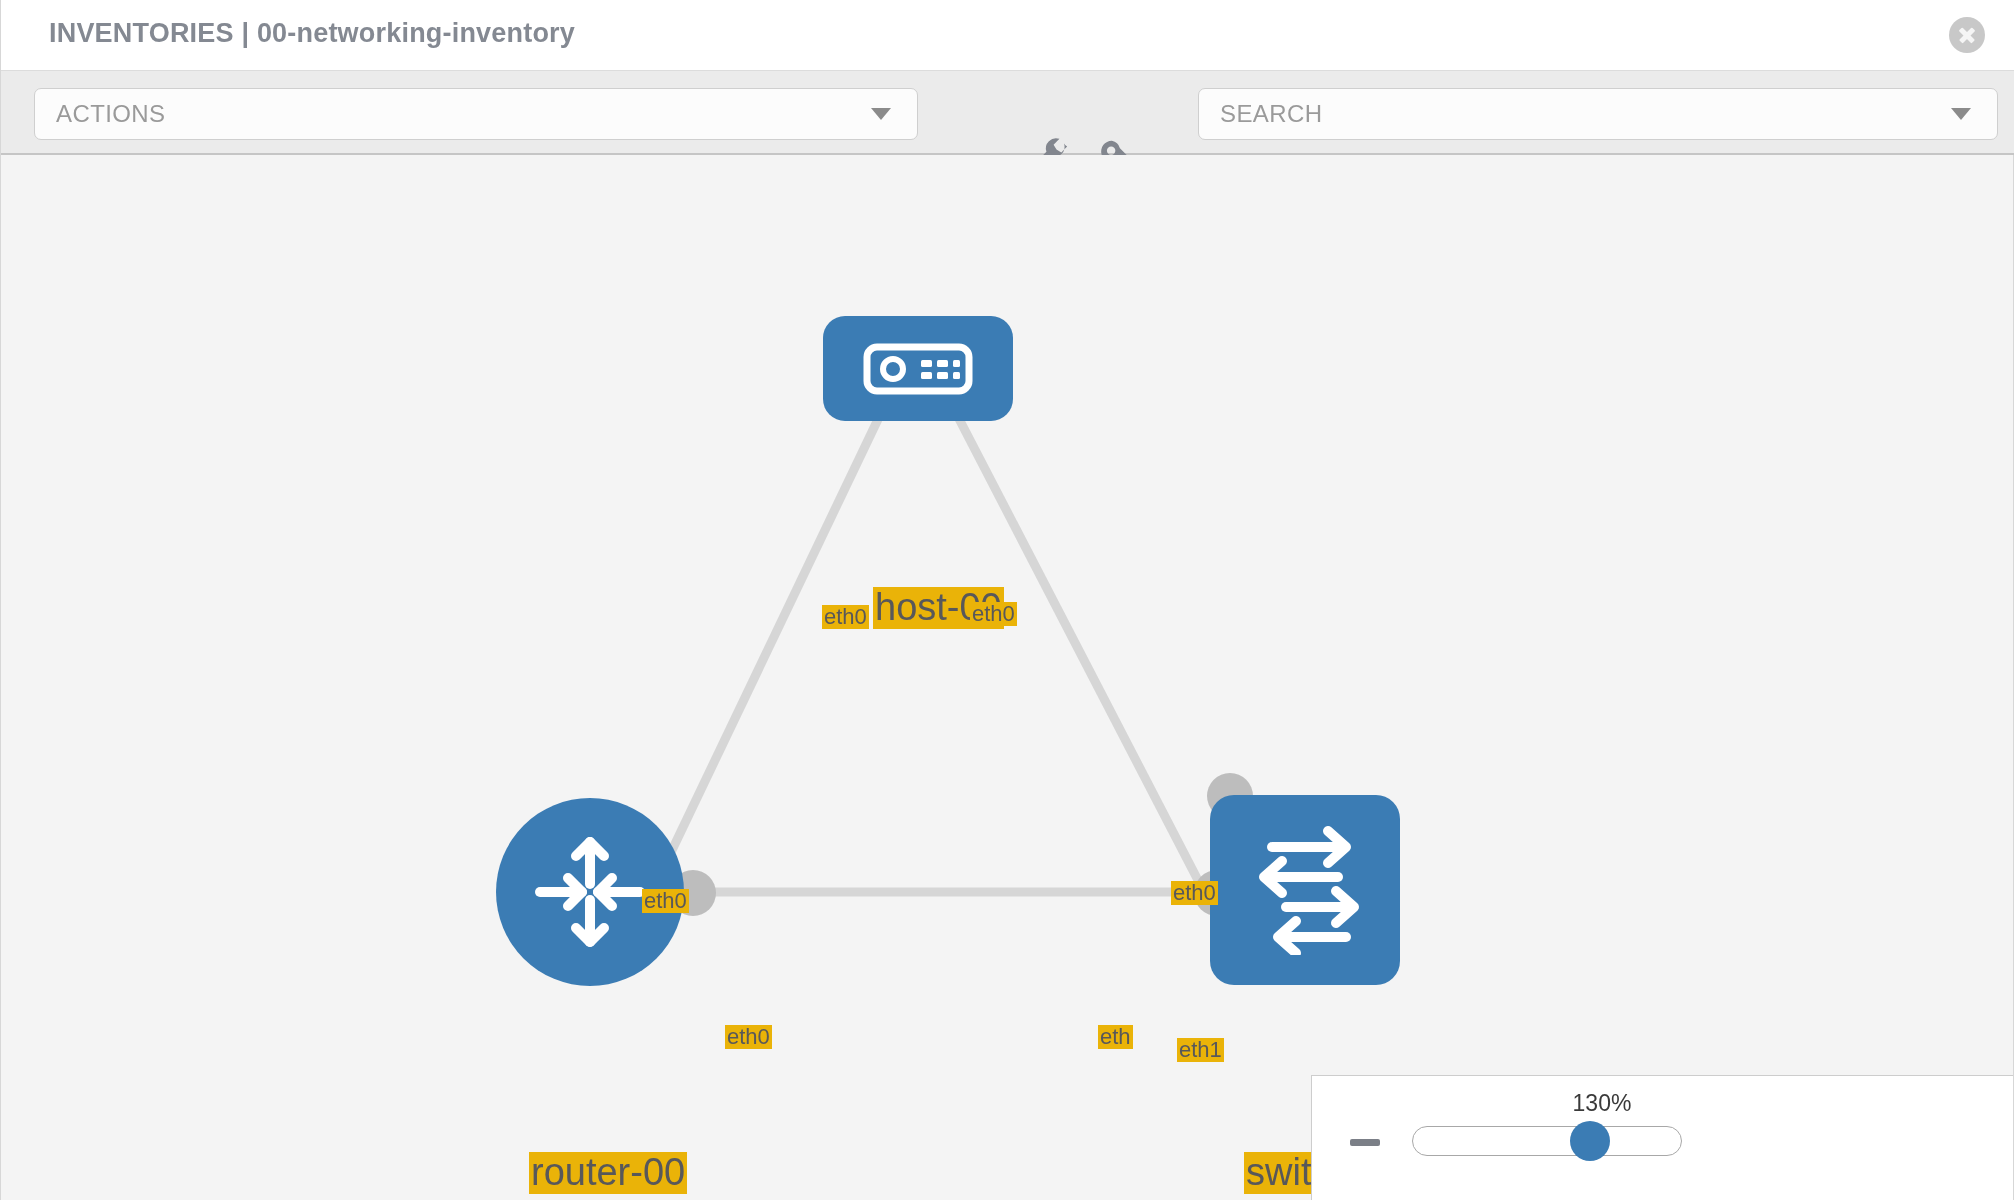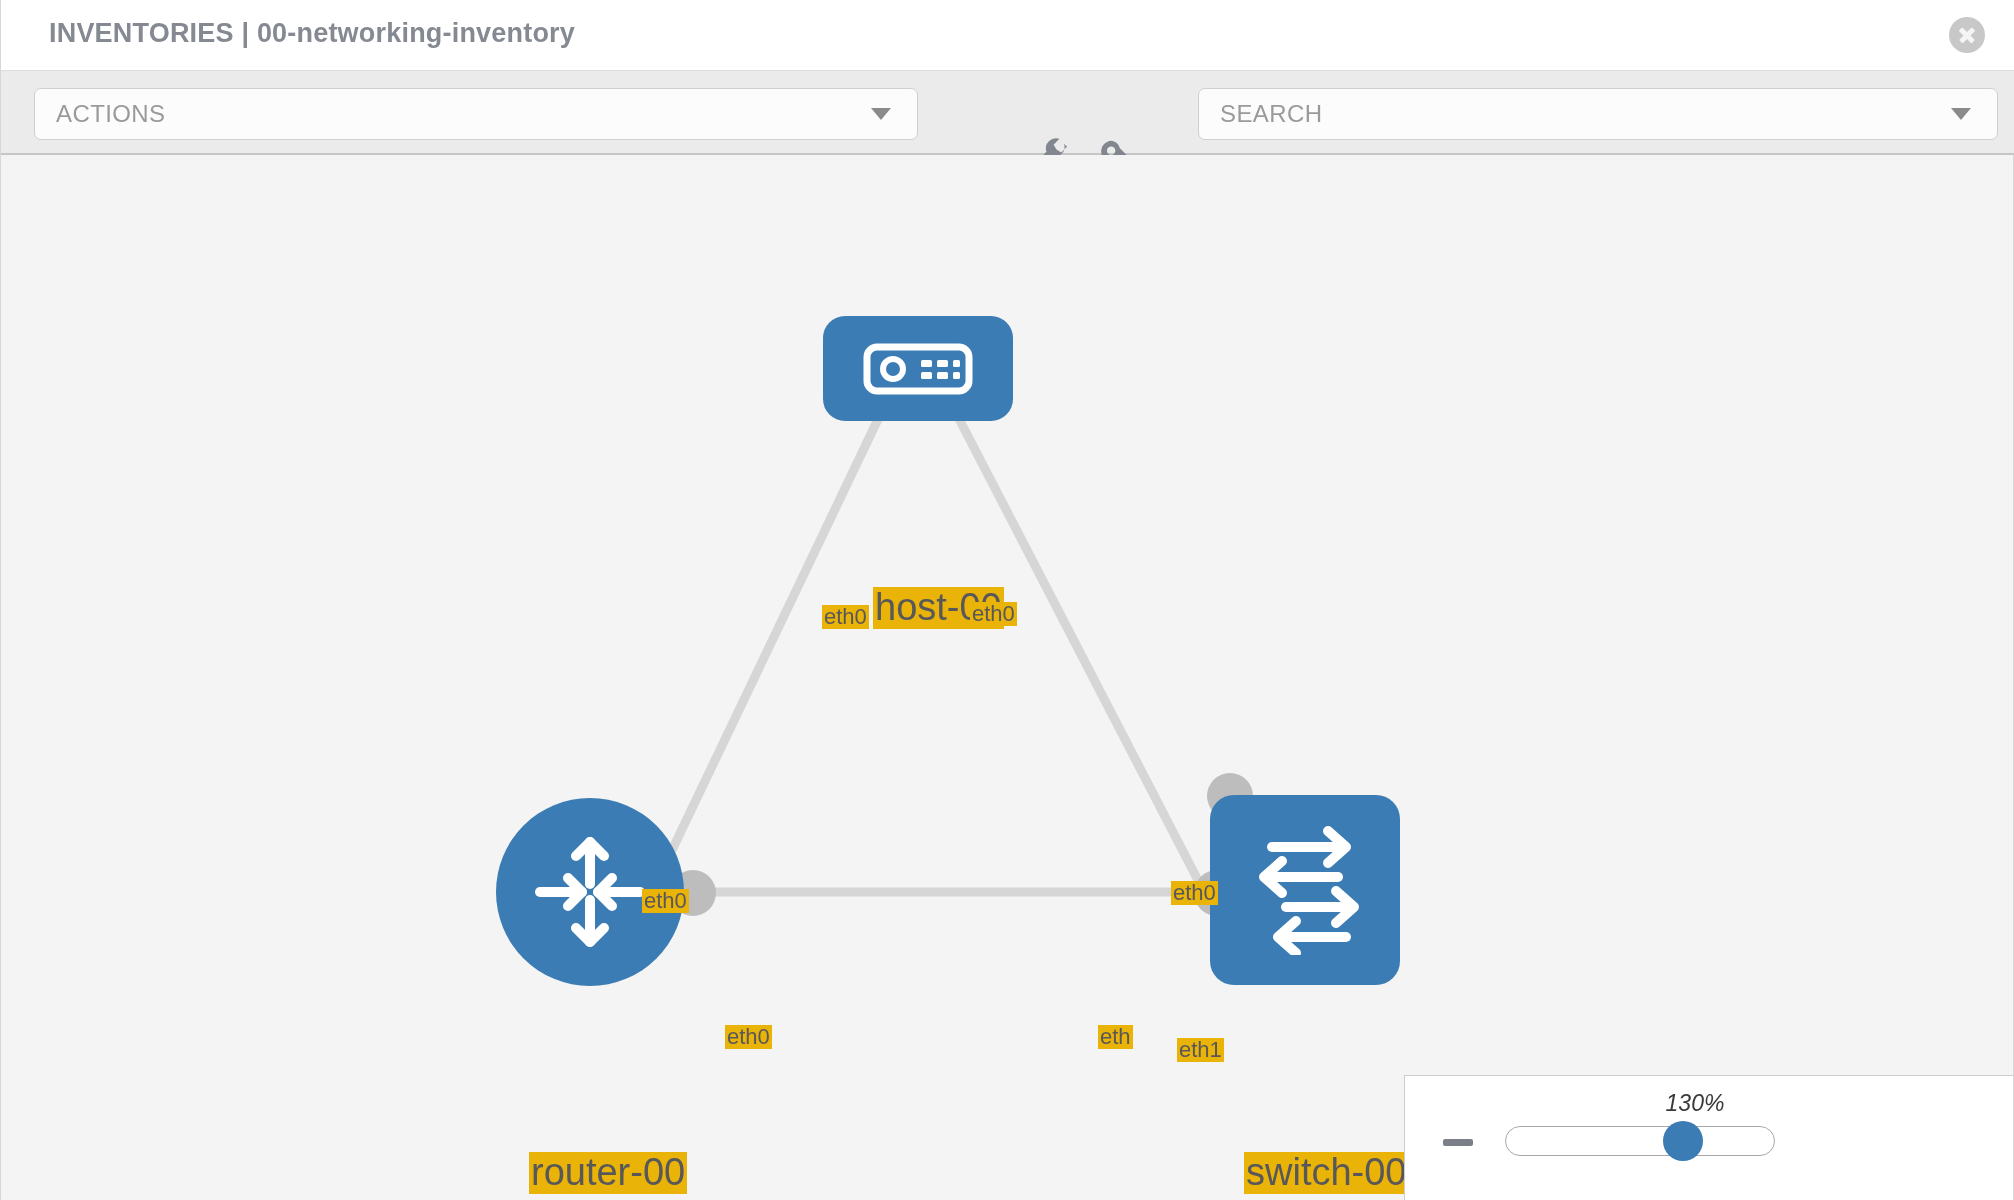--- a/index.html
+++ b/index.html
@@ -143,28 +143,27 @@
     position: absolute;
     background: #bdbdbd;
     border-radius: 50%;
   }
 
   
   .zoom-widget {
     position: absolute;
     right: 0;
     bottom: 0;
-    width: 609px;
+    width: 702px;
     height: 125px;
     background: #ffffff;
     border: 1px solid #cdcdcd;
     border-right: none;
     border-bottom: none;
     box-sizing: border-box;
-    font-style: italic;
   }
   .zoom-pct {
     position: absolute;
     top: 14px;
     left: 0;
     width: 580px;
     text-align: center;
     font-size: 23px;
     color: #3a3a3a;
   }

